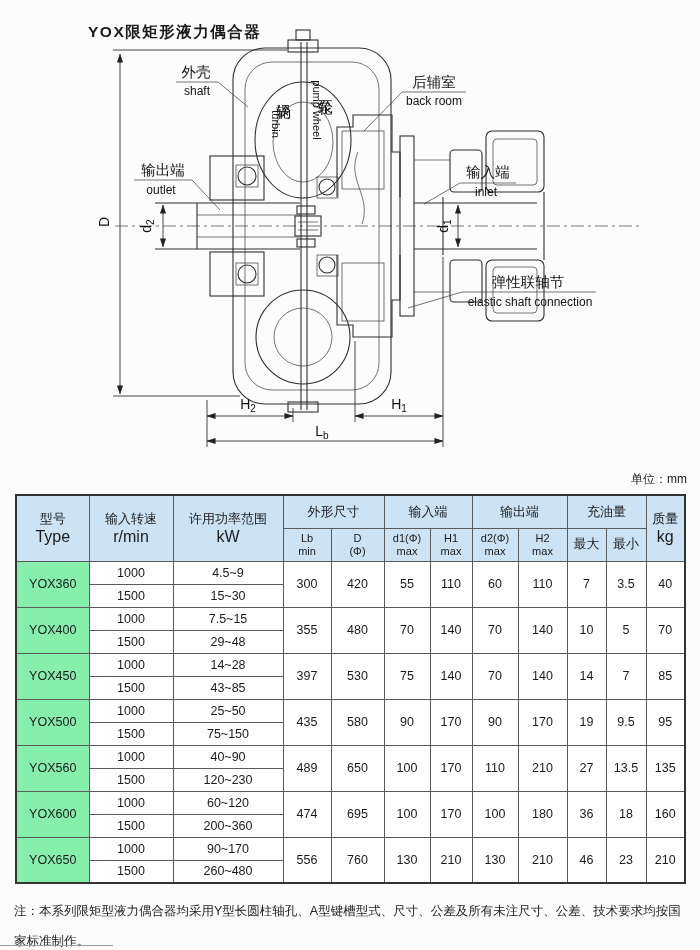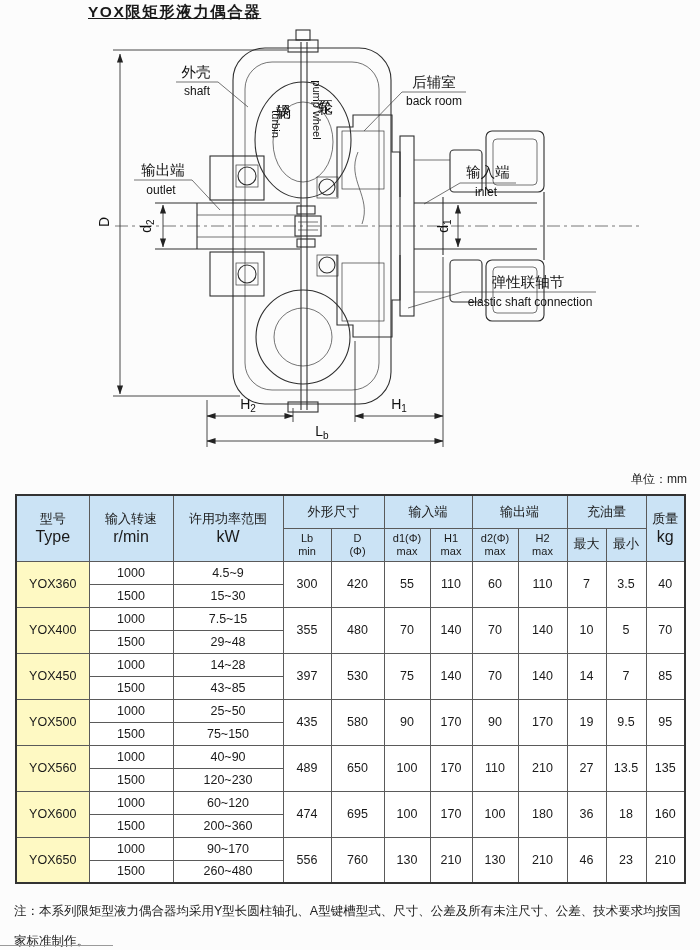--- a/index.html
+++ b/index.html
@@ -2,21 +2,21 @@
 <html><head>
 <meta charset="utf-8">
 <style>
   * { box-sizing: border-box; }
   html,body { margin:0; padding:0; }
   body {
     width:700px; height:950px; position:relative; overflow:hidden;
     background:#fcfcfc; color:#1a1a1a;
     font-family:"Liberation Sans","DejaVu Sans",sans-serif;
   }
-  #page-title { position:absolute; left:88px; top:2px; font-size:15.5px; font-weight:700; letter-spacing:1.5px;text-decoration:underline; }
+  #page-title { position:absolute; left:88px; top:22px; font-size:15.5px; font-weight:700; letter-spacing:1.5px; }
   #diagram-wrap { position:absolute; left:0; top:0; width:700px; height:462px; }
   svg .ln   { stroke:#2e2e2e; stroke-width:1.1; fill:none; }
   svg .thin { stroke:#3a3a3a; stroke-width:0.7; fill:none; }
   svg .dim  { stroke:#333; stroke-width:0.9; fill:none; }
   svg .cl   { stroke:#555; stroke-width:0.8; fill:none; stroke-dasharray:13 4 3 4; }
   svg text  { fill:#111; }
   .zh  { font-size:14.5px; }
   .en  { font-size:12px; }
   .vzh { font-size:15px; }
   .ven { font-size:11px; }
@@ -25,21 +25,21 @@
   #unit-label { position:absolute; right:13px; top:471px; font-size:12px; }
   #spec-table { position:absolute; left:15px; top:494px; width:555px; border-collapse:collapse; table-layout:fixed; text-align:center; border:2px solid #333; }
   #spec-table th, #spec-table td { border:1px solid #5a5a5a; padding:0; font-weight:normal; }
   #spec-table thead th { background:#cbe3f5; }
   #spec-table thead tr:first-child { height:33px; }
   #spec-table thead tr:last-child  { height:33px; }
   .hcn { font-size:13px; line-height:1.25; }
   .hen { font-size:16px; line-height:1.2; }
   .hsub { font-size:11px; line-height:1.15; }
   #spec-table tbody td { font-size:12.5px; height:23px; background:#fff; }
-  #spec-table tbody td.model-cell { background:#fef9c3; font-size:12.5px;margin-left:20px; }
+  #spec-table tbody td.model-cell { background:#86efac; font-size:12.5px;margin-left:20px; }
   #note { position:absolute; left:14px; top:896px; width:680px; font-size:12.5px; line-height:30px; color:#222; }
   #bottom-rule { position:absolute; left:0; top:945px; width:113px; border-top:1px solid #9a9a9a; }
 </style>
 </head>
 <body>
 
 <div id="page-title">YOX限矩形液力偶合器</div>
 
 <div id="diagram-wrap">
 <svg width="700" height="462" viewBox="0 0 700 462" xmlns="http://www.w3.org/2000/svg">

